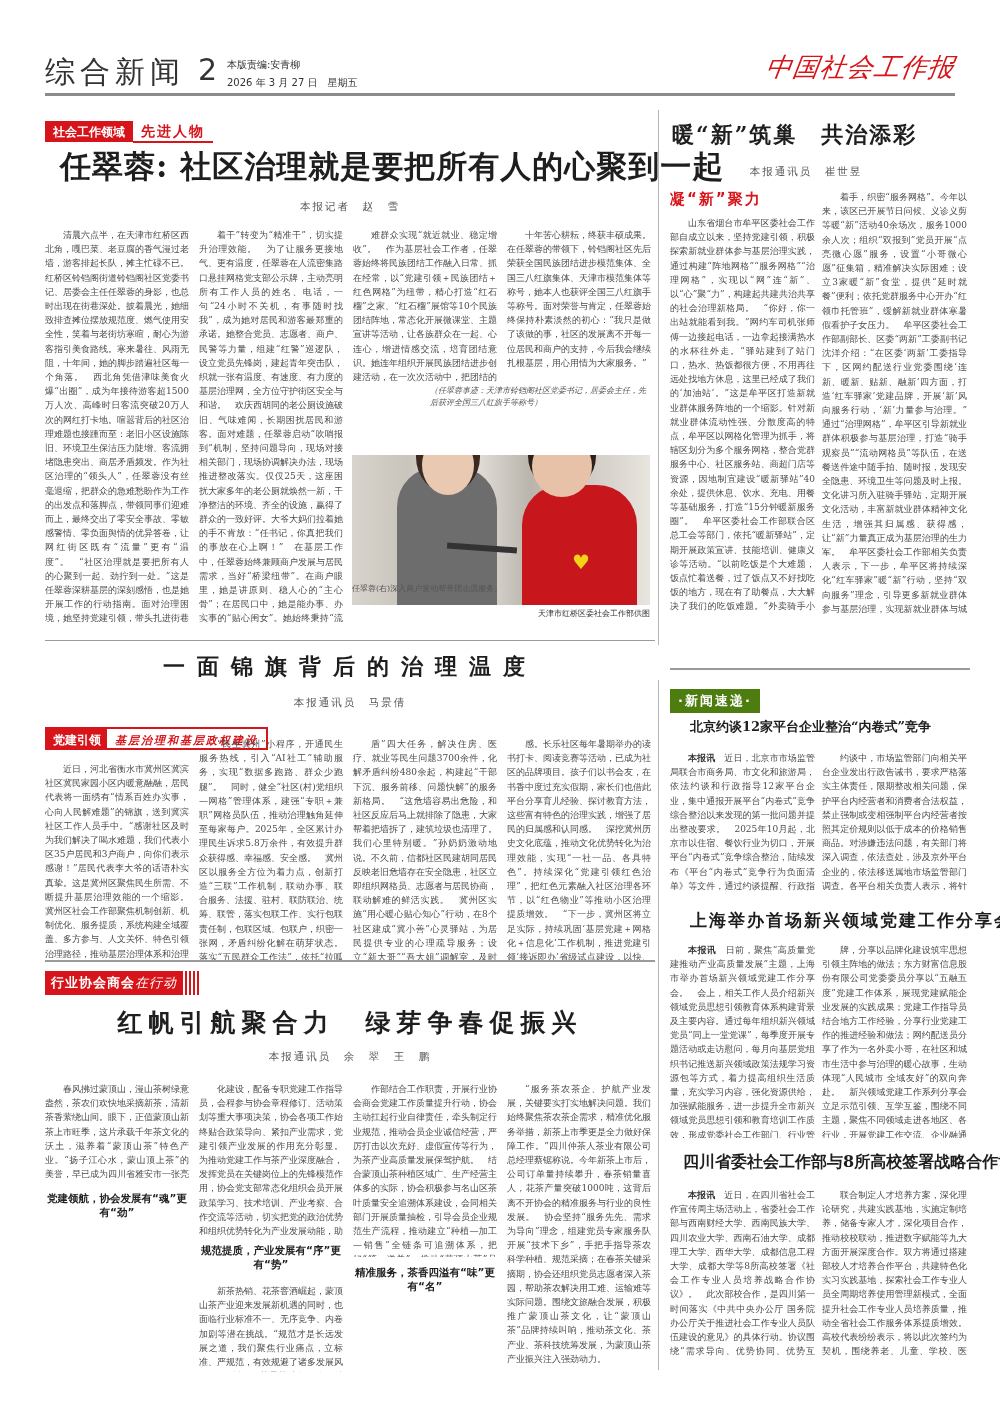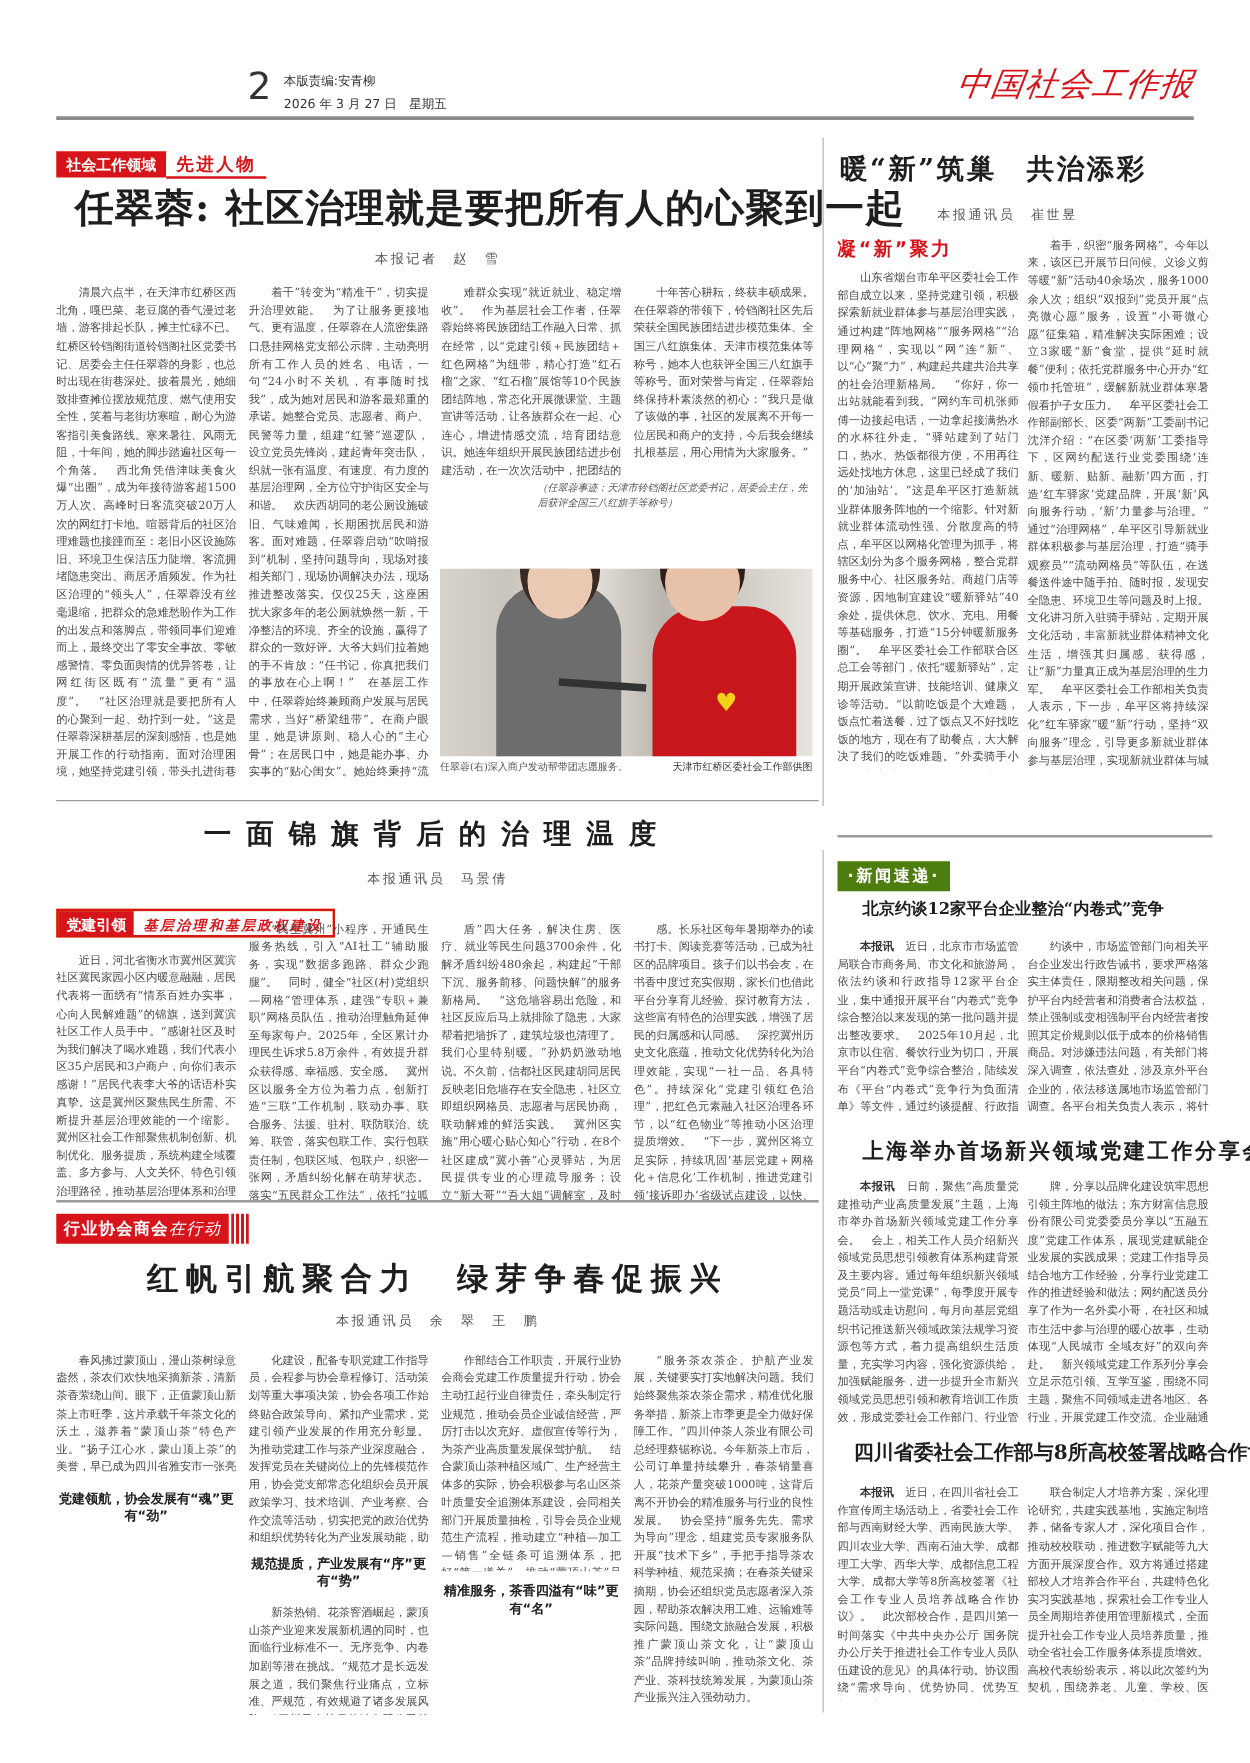--- a/index.html
+++ b/index.html
@@ -31,32 +31,32 @@
   .a1-title { left: 60px; top: 146px; font-size: 31px; letter-spacing: 1px; }
   .a1-byline { left: 45px; top: 200px; width: 610px; }
 
   .photo { position: absolute; left: 352px; top: 455px; width: 298px; height: 150px; background: linear-gradient(90deg, #d8d4cd 0%, #c9c4bc 18%, #e6e2dc 40%, #b9b4ac 60%, #e8e4de 100%); overflow: hidden; }
   .photo .p1 { position:absolute; left: 45px; top: 12px; width: 100px; height: 150px; background:#6d6d6d; border-radius: 40px 40px 0 0; }
   .photo .p1h { position:absolute; left: 70px; top: -20px; width: 52px; height: 60px; background:#e9c9b2; border-radius: 50%; box-shadow: 0 -8px 0 6px #3a2a22; }
   .photo .p2 { position:absolute; left: 170px; top: 30px; width: 115px; height: 130px; background:#c8161d; border-radius: 40px 40px 0 0; }
   .photo .p2h { position:absolute; left: 180px; top: -20px; width: 60px; height: 62px; background:#e8c2a8; border-radius: 50%; box-shadow: 0 -10px 0 4px #2e2018; }
   .photo .heart { position:absolute; left: 220px; top: 95px; color:#f3d21a; font-size: 20px; }
   .photo .phone { position:absolute; left: 95px; top: 90px; width: 70px; height: 6px; background:#333; transform: rotate(4deg); }
-  .caption-left { position: absolute; left: 352px; top: 608px; font-size: 8px; color: #555; }
+  .caption-left { position: absolute; left: 352px; top: 583px; font-size: 8px; color: #555; }
   .caption-right { position: absolute; left: 520px; top: 608px; width: 130px; text-align: right; font-family: "DejaVu Sans", sans-serif; font-size: 8px; color: #333; }
 
   
   .r1-title { left: 672px; top: 120px; font-size: 22px; letter-spacing: 2px; }
   .r1-byline { left: 646px; top: 165px; width: 320px; }
   .r1-sub { position:absolute; left: 670px; top: 190px; font-family: "DejaVu Sans", sans-serif; font-weight: bold; font-size: 15px; color: #d7141a; letter-spacing: 2px; }
 
   
   .a2-title { left: 45px; top: 652px; width: 610px; text-align:center; font-size: 22px; letter-spacing: 12px; }
   .a2-byline { left: 45px; top: 696px; width: 610px; }
-  .tag2 { left: 45px; top: 727px; height: 23px; border: 2px solid #d7141a; padding: 0; background:#eab308; display:flex; }
+  .tag2 { left: 45px; top: 727px; height: 23px; border: 2px solid #d7141a; padding: 0; background:#a21caf; display:flex; }
   .tag2 .t1 { background:#d7141a; color:#fff; font-size: 12px; padding: 3px 6px; }
   .tag2 .t2 { color:#d7141a; font-size: 11px; padding: 4px 8px; font-family:"DejaVu Serif", serif; font-style: italic; letter-spacing: 2px; background:#fff; }
 
   
   .tag3 { left: 670px; top: 689px; font-size: 13px; padding: 3px 8px; letter-spacing: 2px; }
   .n1-title { left: 690px; top: 718px; font-size: 13px; letter-spacing: 0px; }
   .n2-title { left: 690px; top: 909px; font-size: 17px; letter-spacing: 2px; }
   .n3-title { left: 683px; top: 1152px; font-size: 16px; letter-spacing: 0px; }
   .lead { font-family: "DejaVu Sans", sans-serif; font-weight: bold; color:#333; }
 
@@ -65,20 +65,21 @@
   .tag4 .t1 { background:#d7141a; color:#fff; font-size: 13px; padding: 3px 6px; letter-spacing: 1px; }
   .tag4 .t1 i { font-style: italic; font-family: Liberation Serif, serif; font-weight: normal; }
   .tag4 .bars { width: 14px; height: 24px; background: repeating-linear-gradient(90deg, #d7141a 0 2px, #fff 2px 4px); margin-left: 2px; }
   .a3-title { left: 45px; top: 1006px; width: 610px; text-align:center; font-size: 25px; letter-spacing: 6px; }
   .a3-byline { left: 45px; top: 1050px; width: 610px; }
 </style>
 </head>
 <body>
 
 <div class="masthead">
+  <div class="section-name">综合新闻</div>
   <div class="page-no">2</div>
   <div class="editor">本版责编:安青柳</div>
   <div class="date">2026 年 3 月 27 日　星期五</div>
   <div class="brand">中国社会工作报</div>
 </div>
 
 <div class="red-tag tag1" style="background:transparent;">
   <span class="t1">社会工作领域</span><span class="t2">先进人物</span>
 </div>
 <div class="h-main a1-title">任翠蓉: 社区治理就是要把所有人的心聚到一起</div>

